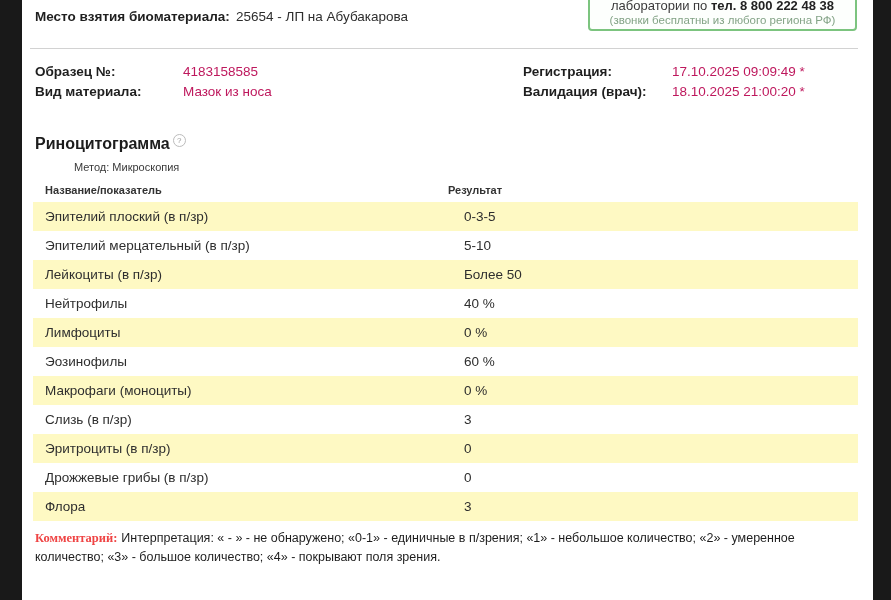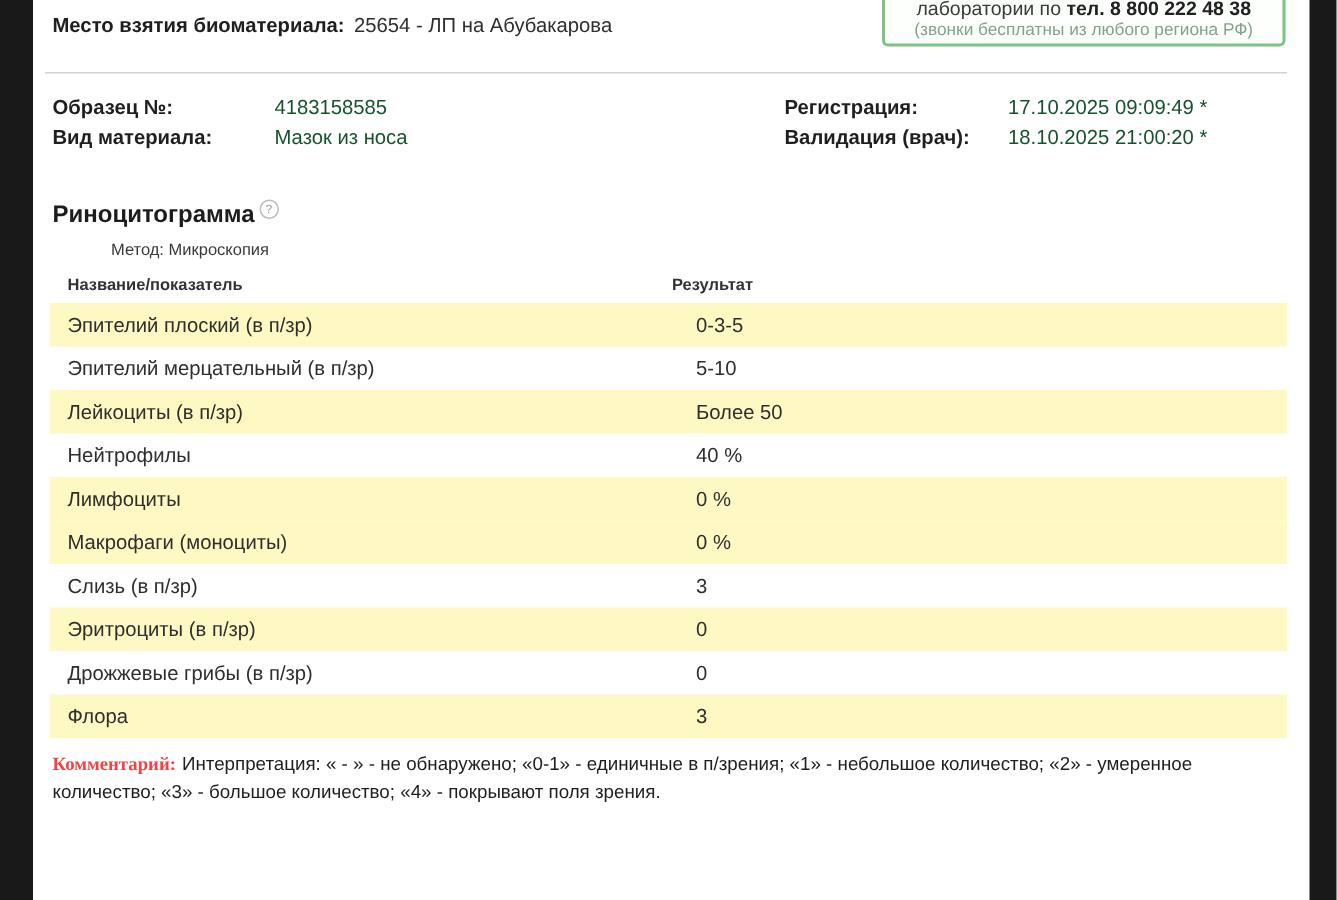--- a/index.html
+++ b/index.html
@@ -41,21 +41,21 @@
 
   
   .info-section { position: relative; height: 53px; padding-top: 13px; box-sizing: content-box; }
   .info-col { position: absolute; top: 13px; }
   .info-col.left  { left: 13px; }
   .info-col.right { left: 501px; }
   .info-line { height: 20px; line-height: 20px; font-size: 13.5px; white-space: nowrap; }
   .info-line .lbl { display: inline-block; font-weight: bold; color: #1f1f1f; }
   .info-col.left  .lbl { width: 148px; }
   .info-col.right .lbl { width: 149px; }
-  .info-line .val { color: #14532d; }
+  .info-line .val { color: #be185d; }
 
   
   .sec-title { margin: 18px 0 0 13px; font-size: 16px; font-weight: bold; color: #1c1c1c; line-height: 22px; }
   .info-badge {
     display: inline-block; width: 11px; height: 11px; margin-left: 3px;
     border: 1px solid #bcbcbc; border-radius: 50%;
     font-size: 8px; line-height: 11px; font-weight: normal;
     color: #9a9a9a; text-align: center; vertical-align: 6px;
     cursor: default;
   }
@@ -136,20 +136,24 @@
           <span class="tresult">Более 50</span>
         </div>
         <div class="trow">
           <span class="tname">Нейтрофилы</span>
           <span class="tresult">40 %</span>
         </div>
         <div class="trow shaded">
           <span class="tname">Лимфоциты</span>
           <span class="tresult">0 %</span>
         </div>
+        <div class="trow">
+          <span class="tname">Эозинофилы</span>
+          <span class="tresult">60 %</span>
+        </div>
         <div class="trow shaded">
           <span class="tname">Макрофаги (моноциты)</span>
           <span class="tresult">0 %</span>
         </div>
         <div class="trow">
           <span class="tname">Слизь (в п/зр)</span>
           <span class="tresult">3</span>
         </div>
         <div class="trow shaded">
           <span class="tname">Эритроциты (в п/зр)</span>

